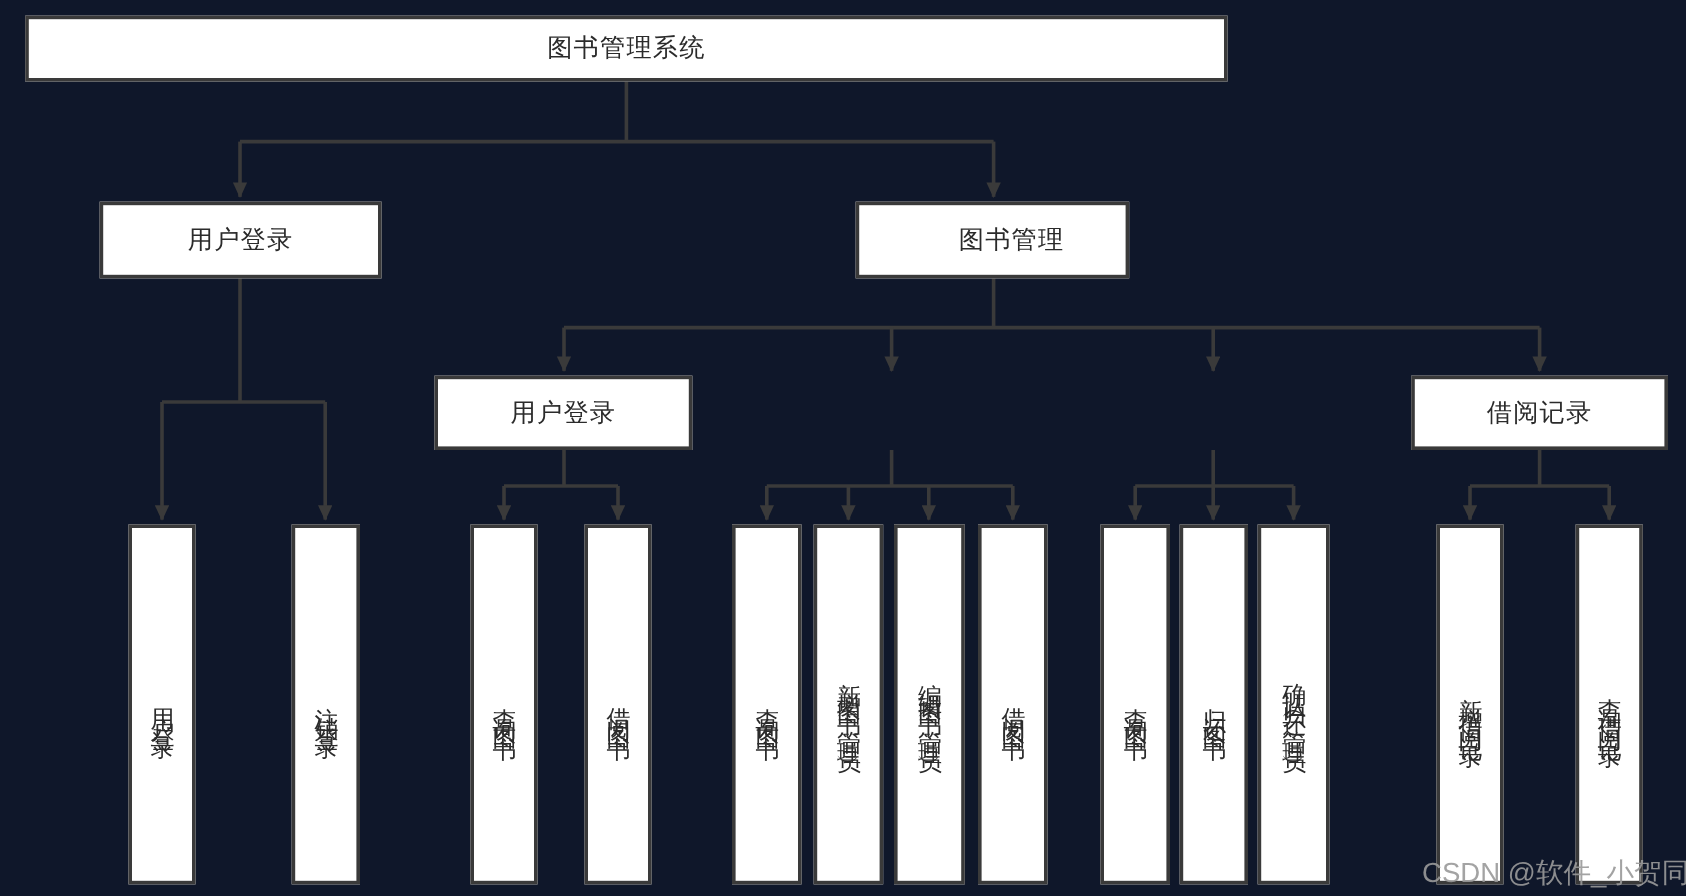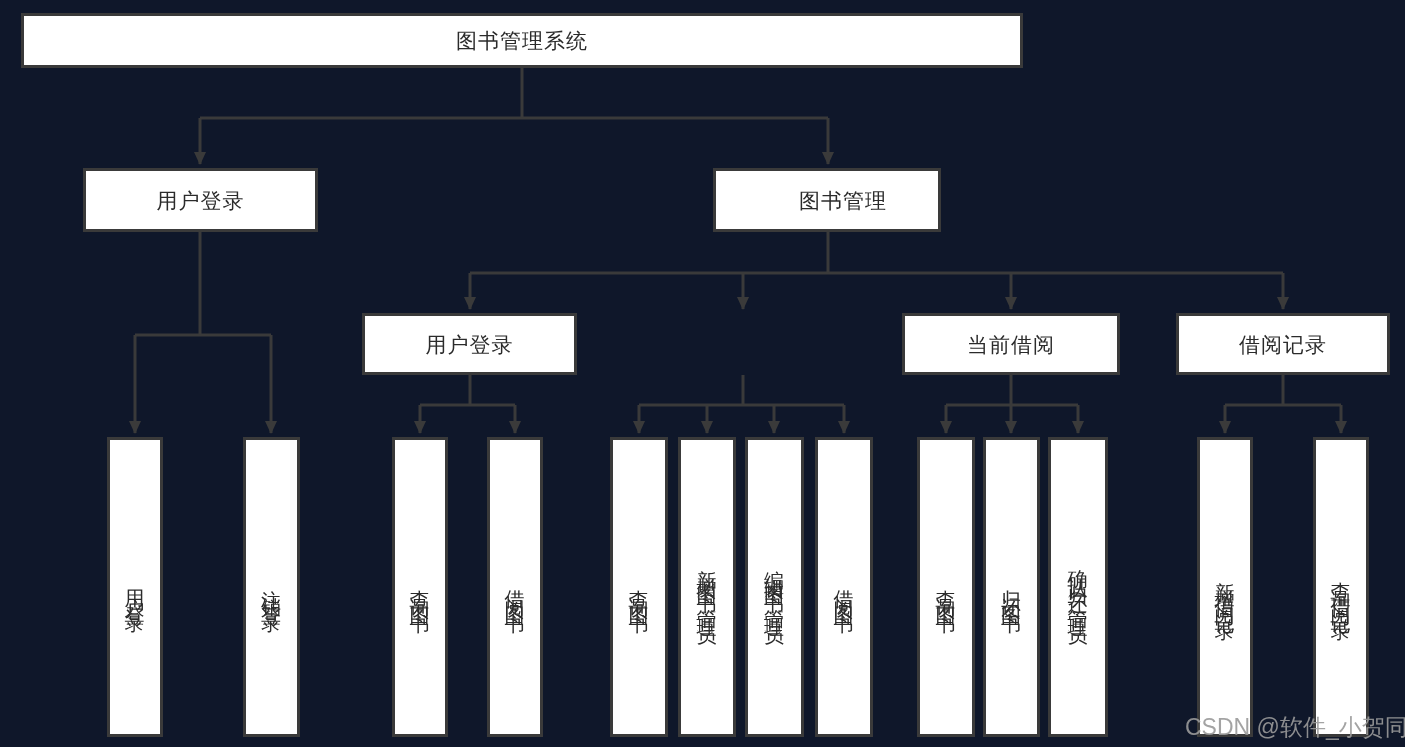--- a/index.html
+++ b/index.html
@@ -126,21 +126,20 @@
       <path d="M1341 405 L1341 433" marker-end="url(#arrow)"></path>
     </g>
   </svg>
 
   <div class="node" id="n-root">图书管理系统</div>
 
   <div class="node" id="n-l2-0">用户登录</div>
   <div class="node" id="n-l2-1">图书管理</div>
 
   <div class="node" id="n-l3-0">用户登录</div>
-  <div class="node" id="n-l3-2">当前借阅</div>
   <div class="node" id="n-l3-3">借阅记录</div>
 
   <div class="node v" id="n-l4-0-0">用户登录</div>
   <div class="node v" id="n-l4-0-1">注销登录</div>
 
   <div class="node v" id="n-l4-1-0">查询图书</div>
   <div class="node v" id="n-l4-1-1">借阅图书</div>
 
   <div class="node v" id="n-l4-2-0">查询图书</div>
   <div class="node v" id="n-l4-2-1">新增图书（管理员）</div>

